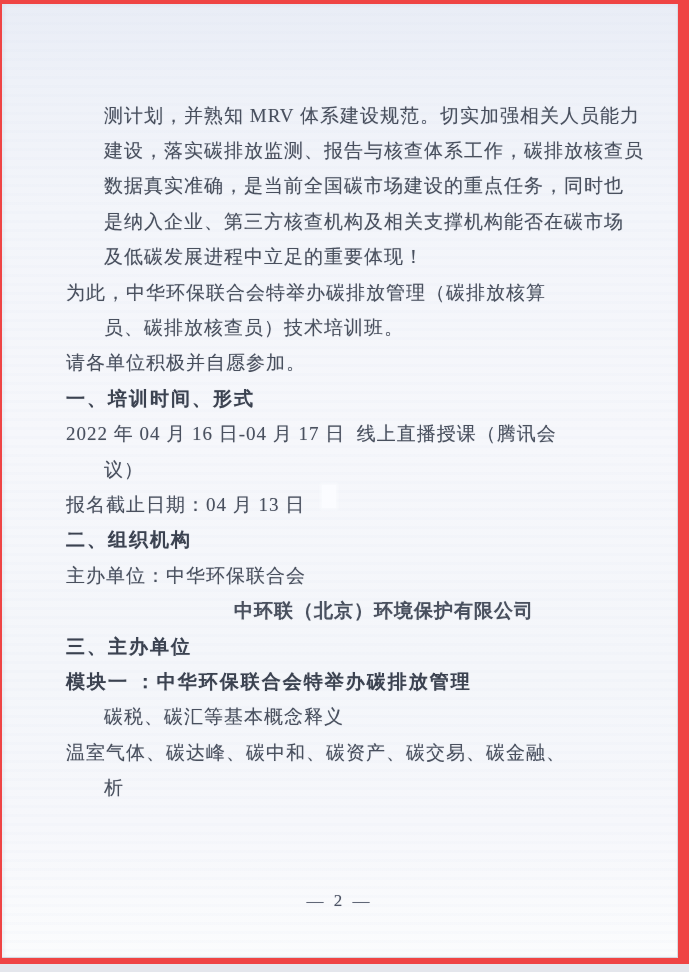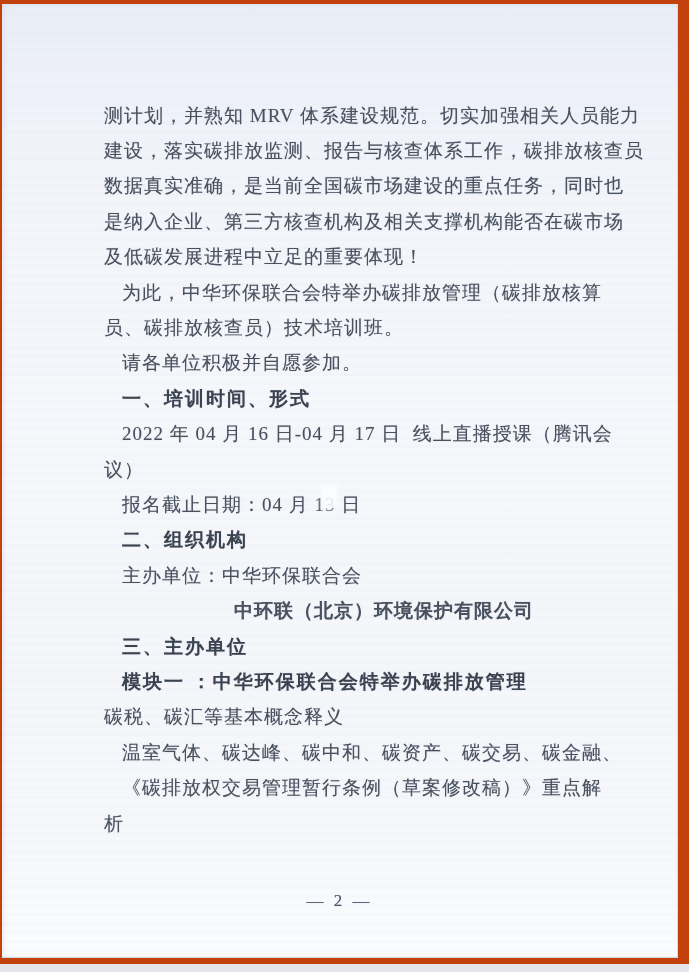--- a/index.html
+++ b/index.html
@@ -4,21 +4,21 @@
 <style>
   html, body { margin: 0; padding: 0; }
   body {
     width: 689px; height: 972px;
     font-family: "Liberation Serif", "DejaVu Serif", serif;
     background: #ffffff;
   }
   .screen {
     position: relative;
     width: 689px; height: 972px;
-    background: #c2410c;
+    background: #ef4444;
     overflow: hidden;
   }
   
   .page {
     position: absolute;
     left: 2px; top: 4px;
     width: 675px; height: 953px;
     background:
       repeating-linear-gradient(180deg,
         rgba(210,218,236,0.07) 0px, rgba(210,218,236,0.07) 3px,
@@ -46,21 +46,21 @@
     height: 35.4px;
     display: flex;
     align-items: center;
     padding-left: 102px;
     font-size: 19px;
     letter-spacing: 1px;
     color: #49505e;
     white-space: pre;
     text-shadow: 0 0 1px rgba(80,90,110,0.35);
   }
-  .line.indent { padding-left: 120px; }
+  .line.indent { padding-left: 64px; }
   .line.hang   { padding-left: 232px; font-weight: bold; }
   .line.bold   { font-weight: bold; color: #3b4250; letter-spacing: 2px; }
   
   .patch {
     position: absolute;
     left: 320px; top: 481px;
     width: 14px; height: 23px;
     background: rgba(252,253,255,0.88);
     box-shadow: 0 0 3px 2px rgba(252,253,255,0.55);
   }
@@ -93,20 +93,19 @@
       <div class="line indent">2022 年 04 月 16 日-04 月 17 日  线上直播授课（腾讯会</div>
       <div class="line">议）</div>
       <div class="line indent">报名截止日期：04 月 13 日</div>
       <div class="line indent bold">二、组织机构</div>
       <div class="line indent">主办单位：中华环保联合会</div>
       <div class="line hang">中环联（北京）环境保护有限公司</div>
       <div class="line indent bold">三、主办单位</div>
       <div class="line indent bold">模块一 ：中华环保联合会特举办碳排放管理</div>
       <div class="line">碳税、碳汇等基本概念释义</div>
       <div class="line indent">温室气体、碳达峰、碳中和、碳资产、碳交易、碳金融、</div>
-      <div class="line indent">《碳排放权交易管理暂行条例（草案修改稿）》重点解</div>
       <div class="line">析</div>
     </div>
     <div class="patch"></div>
     <div class="footer">— 2 —</div>
   </div>
   <div class="scan-bottom-strip"></div>
 </div>
 
 </body></html>

